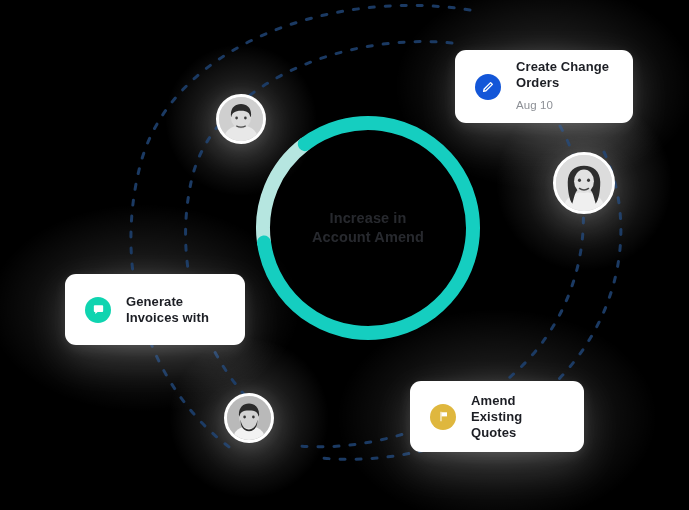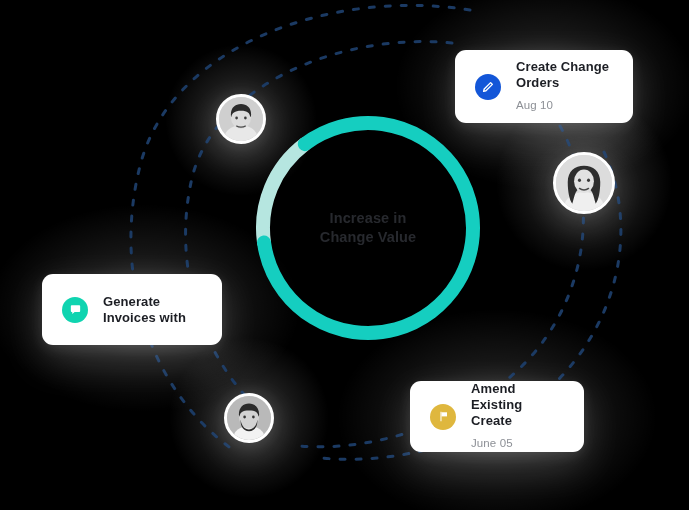--- a/index.html
+++ b/index.html
@@ -84,21 +84,21 @@
   .card .date {
     font-size: 11.5px;
     font-weight: 400;
     color: #8d9096;
     line-height: 17px;
     margin-top: 6px;
     letter-spacing: .1px;
   }
 
   #card-change  { left: 455px; top: 50px;  width: 178px; height: 73px; }
-  #card-invoice { left: 42px;  top: 274px; width: 180px; height: 71px; }
+  #card-invoice { left: 65px;  top: 274px; width: 180px; height: 71px; }
   #card-amend   { left: 410px; top: 381px; width: 174px; height: 71px; }
 
   
   .avatar {
     position: absolute;
     border-radius: 50%;
     background: #d9d9d9;
     border: 3px solid #ffffff;
     overflow: hidden;
     z-index: 6;
@@ -146,21 +146,21 @@
 
   <svg id="donut" viewBox="0 0 232 232">
 
     <circle cx="116" cy="116" r="105" fill="none" stroke="#B6E6E0" stroke-width="14" stroke-linecap="round" stroke-dasharray="112.15485773315561 547.579599520701" stroke-dashoffset="-547.579599520701" transform="rotate(-127 116 116)"></circle>
 
     <circle cx="116" cy="116" r="105" fill="none" stroke="#15CEC0" stroke-width="14" stroke-linecap="round" stroke-dasharray="547.579599520701 112.15485773315561" stroke-dashoffset="0" transform="rotate(-127 116 116)"></circle>
   </svg>
 
   <div id="donut-label">
     <span class="l">Increase in</span>
-    <span class="l">Change Value</span>
+    <span class="l">Account Amend</span>
   </div>
 
   <div id="card-change" class="card">
     <span class="badge" style="background:#1356D8">
       <svg viewBox="0 0 24 24" width="14" height="14" fill="none" stroke="#ffffff" stroke-width="2.4" stroke-linecap="round" stroke-linejoin="round">
         <path d="M16.5 4.5 L19.5 7.5 L8.5 18.5 L4.5 19.5 L5.5 15.5 Z"></path>
       </svg>
     </span>
     <span class="txt">
       <span class="title">Create Change Orders</span>
@@ -180,22 +180,21 @@
   </div>
 
   <div id="card-amend" class="card">
     <span class="badge" style="background:#DFB73E">
       <svg viewBox="0 0 24 24" width="13" height="13">
         <path fill="#ffffff" d="M6.4 3.2h1.9v17.6H6.4z"></path>
         <path fill="#ffffff" d="M8.3 4.2h10.2v7.6H8.3z"></path>
       </svg>
     </span>
     <span class="txt">
-      <span class="title">Amend Existing Create</span>
-      <span class="date">June 05</span>
+      <span class="title">Amend Existing Quotes</span>
     </span>
   </div>
 
   <div id="avatar-1" class="avatar">
     <svg viewBox="0 0 50 50">
       <rect width="50" height="50" fill="#cfcfcf"></rect>
       <ellipse cx="25" cy="47" rx="19" ry="15" fill="#e8e8e8"></ellipse>
       <ellipse cx="25" cy="23" rx="11.5" ry="13" fill="#dcdcdc"></ellipse>
       <path d="M13.5 20c0-8 5-12 11.5-12s11.5 4 11.5 12c0 2-1 3-1 3-.5-5-3-7.5-10.5-7.5-7 0-10.5 2.5-11 7.5 0 0-.5-1-.5-3z" fill="#2b2b2b"></path>
       <ellipse cx="20" cy="24" rx="1.5" ry="1.7" fill="#3a3a3a"></ellipse>

